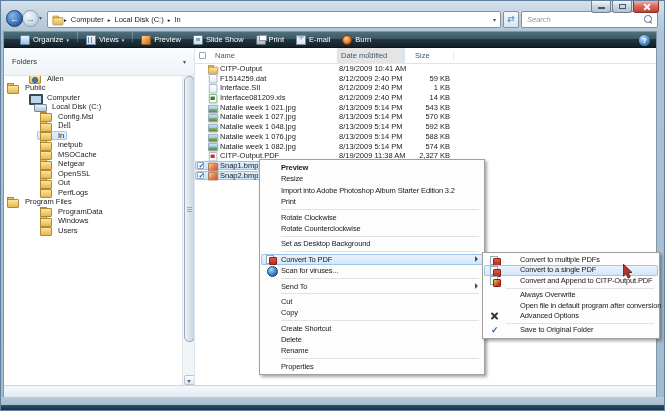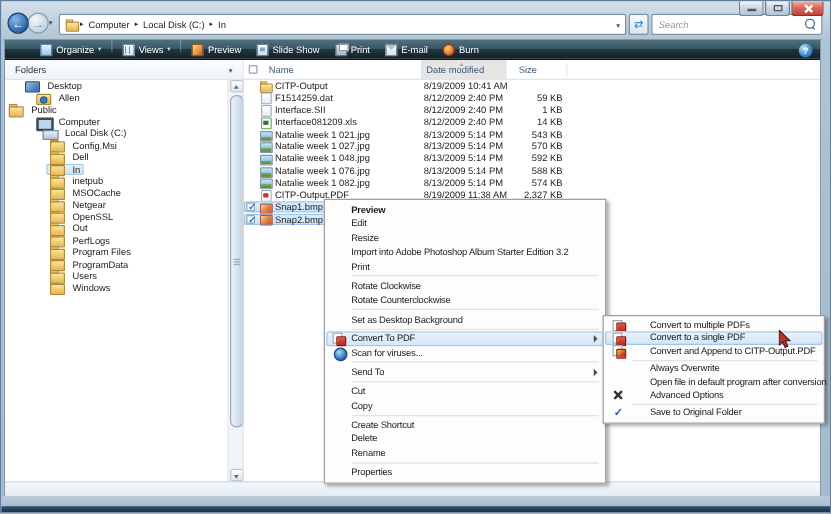--- a/index.html
+++ b/index.html
@@ -47,21 +47,21 @@
   .mag::before{content:"";position:absolute;left:0;top:0;width:5.5px;height:5.5px;border:1.3px solid #51718e;border-radius:50%}
   .mag::after{content:"";position:absolute;left:5.6px;top:6.2px;width:3.4px;height:1.4px;background:#51718e;transform:rotate(45deg);transform-origin:0 0}
 
   
   .client{position:absolute;left:2px;top:30px;right:7px;bottom:13px;background:#fff;border:1px solid #8296aa;border-bottom:none}
 
   
   .toolbar{position:absolute;left:0;top:0;right:0;height:16px;
            background:linear-gradient(180deg,#50707e 0%,#3a5765 45%,#22363f 50%,#131f26 100%);
            border-bottom:1px solid #0d161b;display:flex;align-items:center}
-  .tb-items{display:flex;height:100%;padding-left:22px}
+  .tb-items{display:flex;height:100%;padding-left:10px}
   .tb-item{display:flex;align-items:center;height:100%;padding:0 6px;color:#fff;white-space:nowrap}
   .tb-caret{font-size:5px;color:#cfe0ea;margin-left:3px}
   .tb-sep{width:1px;height:10px;background:rgba(255,255,255,.25);margin:0 2px}
   .ti{width:10px;height:10px;margin-right:3px;position:relative;flex:none}
   .ti-organize{background:linear-gradient(#eaf3fb,#9cc3e8);border:1px solid #5a84ad;border-radius:1px}
   .ti-views{background:linear-gradient(#f7fafc,#d3e1ef);border:1px solid #6d8cac}
   .ti-views::before{content:"";position:absolute;left:1px;top:1px;right:1px;bottom:1px;
        background:repeating-linear-gradient(90deg,#6d8cac 0 1px,transparent 1px 3px)}
   .ti-preview{background:linear-gradient(135deg,#ffd98c,#e8913f 60%,#b4652a);border:1px solid #8a5a28;border-radius:1px}
   .ti-slideshow{background:linear-gradient(#fdfefe,#cfdce8);border:1px solid #68808f;border-radius:1px}
@@ -71,21 +71,21 @@
   .ti-email{background:linear-gradient(#fdfdfd,#dbe4ec);border:1px solid #7c8c9a}
   .ti-email::before{content:"";position:absolute;left:0;top:0;width:0;height:0;
        border-left:4.5px solid transparent;border-right:4.5px solid transparent;border-top:4px solid #aebecb}
   .ti-burn{border-radius:50%;background:radial-gradient(circle at 40% 35%,#ffd27a,#e2762e 60%,#a33d12);border:1px solid #8a3c12}
   .help-btn{position:absolute;right:6px;top:2.5px;width:11px;height:11px;border-radius:50%;
             background:radial-gradient(circle at 35% 30%,#bfe0f7,#3a85c8 60%,#1f5d9e);
             color:#fff;font-size:7.5px;font-weight:bold;text-align:center;line-height:11px}
   .help-btn::after{content:"?"}
 
   
-  .folders-header{position:absolute;left:0;top:16px;width:190px;height:16px;z-index:2;
+  .folders-header{position:absolute;left:0;top:16px;width:190px;height:28px;z-index:2;
        background:linear-gradient(#fbfcfe,#eef3f8);border-bottom:1px solid #dce5ee;
        display:flex;align-items:center;padding:0 8px;color:#333}
   .folders-caret{margin-left:auto;font-size:6px;color:#4a5a68}
   .folders-caret::after{content:"▾"}
   .col-headers{position:absolute;left:190px;top:16px;right:0;height:16px;background:#fff;border-bottom:1px solid #dce5ee;color:#3d5a78}
   .col-headers>div{position:absolute;top:0;height:16px;line-height:16px;white-space:nowrap}
   .hdr-cb{position:absolute;left:5px;top:4px}
   .col-name{left:21px}
   .col-date{left:143px;width:68px;background:#e5e5e5;border-left:1px solid #d2e4f2;border-right:1px solid #d2e4f2;padding-left:3px}
   .col-date::before{content:"▴";position:absolute;top:-4px;left:30px;font-size:5px;color:#8aa0b5}
@@ -295,21 +295,21 @@
             <span class="icn icn-drive"></span>
             <span class="tree-label">Local Disk (C:)</span>
           </span>
         </div>
         <div class="tree-row" style="padding-left: 33px;">
           <span class="tbox">
             <span class="icn icn-folder"></span>
             <span class="tree-label">Config.Msi</span>
           </span>
         </div>
-        <div class="tree-row" style="padding-left: 33px;">
+        <div class="tree-row" style="padding-left: 33px; font-family: Liberation Serif, serif;">
           <span class="tbox">
             <span class="icn icn-folder"></span>
             <span class="tree-label">Dell</span>
           </span>
         </div>
         <div class="tree-row" style="padding-left: 33px;">
           <span class="tbox tsel">
             <span class="icn icn-folder"></span>
             <span class="tree-label">In</span>
           </span>
@@ -343,42 +343,42 @@
             <span class="icn icn-folder"></span>
             <span class="tree-label">Out</span>
           </span>
         </div>
         <div class="tree-row" style="padding-left: 33px;">
           <span class="tbox">
             <span class="icn icn-folder"></span>
             <span class="tree-label">PerfLogs</span>
           </span>
         </div>
-        <div class="tree-row" style="padding-left: 33px;">
+        <div class="tree-row" style="">
           <span class="tbox">
             <span class="icn icn-folder"></span>
             <span class="tree-label">Program Files</span>
           </span>
         </div>
         <div class="tree-row" style="padding-left: 33px;">
           <span class="tbox">
             <span class="icn icn-folder"></span>
             <span class="tree-label">ProgramData</span>
           </span>
         </div>
         <div class="tree-row" style="padding-left: 33px;">
           <span class="tbox">
             <span class="icn icn-folder"></span>
+            <span class="tree-label">Windows</span>
+          </span>
+        </div>
+        <div class="tree-row" style="padding-left: 33px;">
+          <span class="tbox">
+            <span class="icn icn-folder"></span>
             <span class="tree-label">Users</span>
-          </span>
-        </div>
-        <div class="tree-row" style="padding-left: 33px;">
-          <span class="tbox">
-            <span class="icn icn-folder"></span>
-            <span class="tree-label">Windows</span>
           </span>
         </div>
       </div>
 
     <div class="vscroll">
       <div class="sb-btn sb-up"></div>
       <div class="sb-thumb"></div>
       <div class="sb-btn sb-down"></div>
     </div>
     <div class="pane-divider"></div>
@@ -457,21 +457,20 @@
         </div>
       </div>
 
     <div class="statusbar"></div>
   </div>
 
   <div class="bottom-frame"></div>
 
   <div id="ctx-menu" class="menu ctx">
       <div class="mitem mbold"><span class="mlabel">Preview</span></div>
-      <div class="mitem"><span class="mlabel">Edit</span></div>
       <div class="mitem"><span class="mlabel">Resize</span></div>
       <div class="mitem"><span class="mlabel">Import into Adobe Photoshop Album Starter Edition 3.2</span></div>
       <div class="mitem"><span class="mlabel">Print</span></div>
       <div class="msep"></div>
       <div class="mitem"><span class="mlabel">Rotate Clockwise</span></div>
       <div class="mitem"><span class="mlabel">Rotate Counterclockwise</span></div>
       <div class="msep"></div>
       <div class="mitem"><span class="mlabel">Set as Desktop Background</span></div>
       <div class="msep"></div>
       <div class="mitem mhl"><span class="micn icn icn-convert-pdf"></span><span class="mlabel">Convert To PDF</span><span class="marrow"></span></div>

